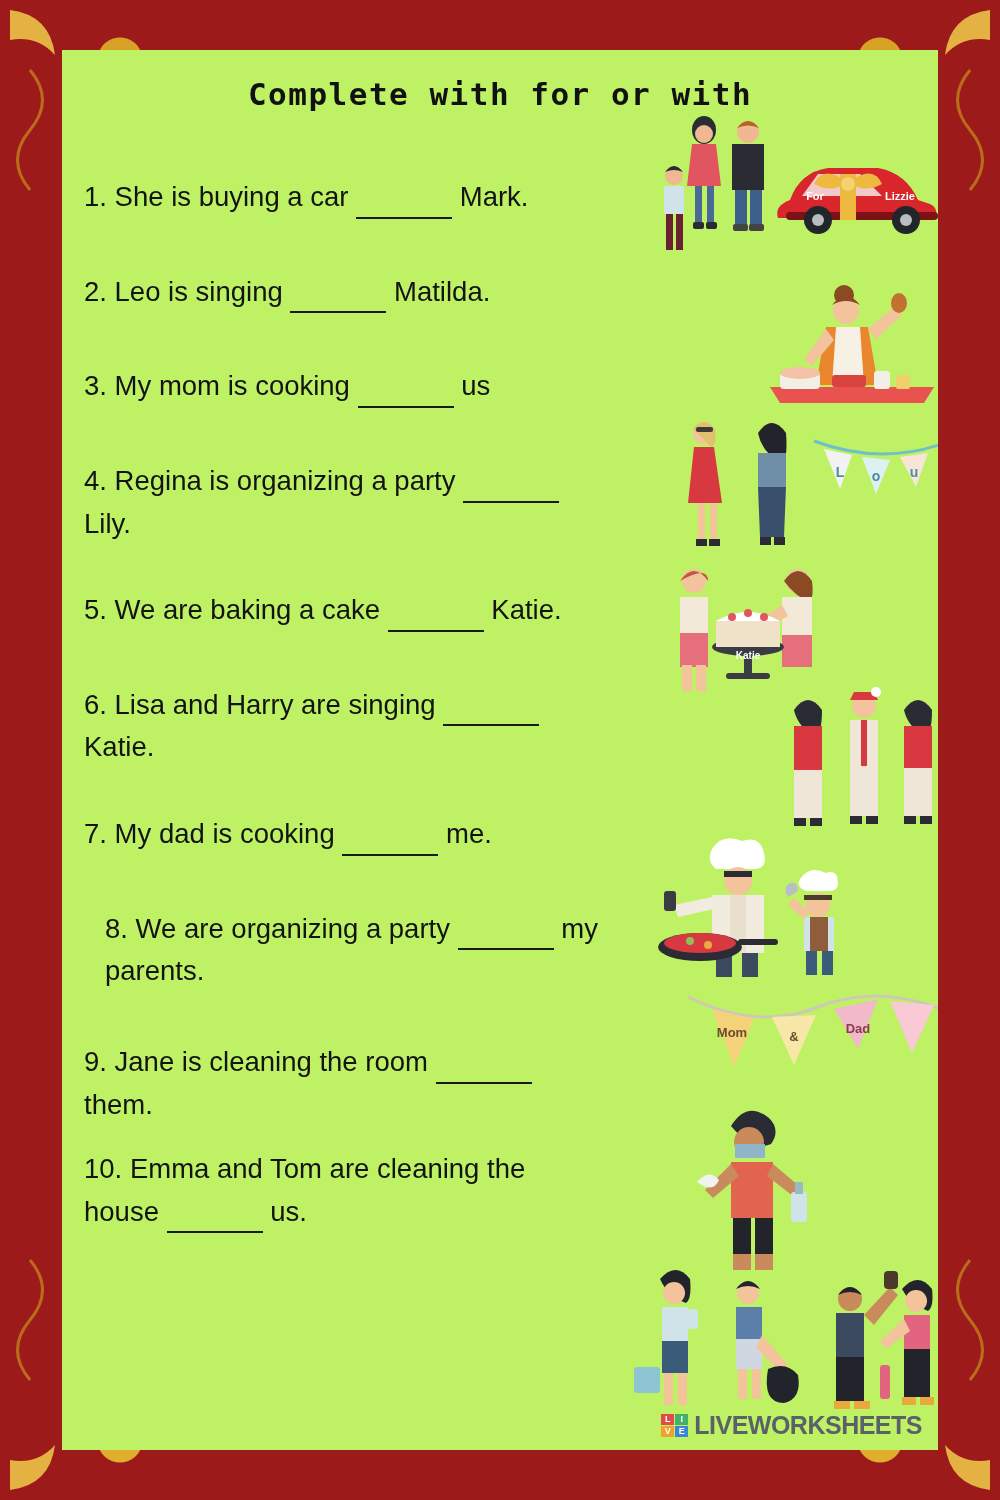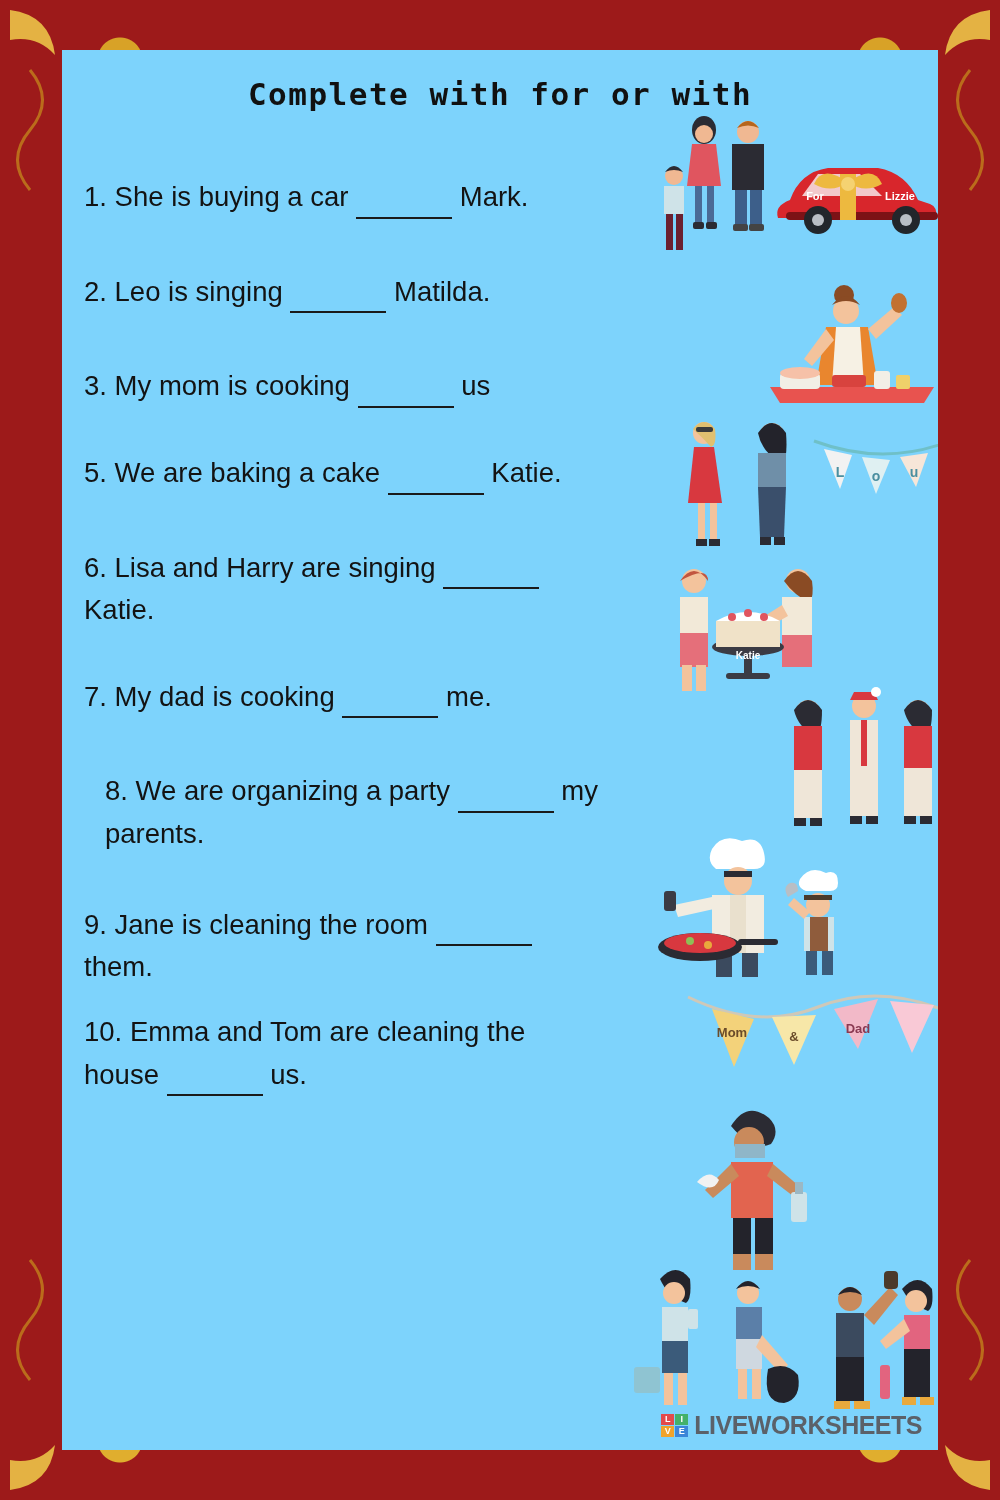--- a/index.html
+++ b/index.html
@@ -53,21 +53,21 @@
     inset: 0;
   }
 
   
   .sheet {
     position: absolute;
     left: 62px;
     top: 50px;
     width: 876px;
     height: 1400px;
-    background: #7dd3fc;
+    background: #bef264;
     box-sizing: border-box;
     overflow: hidden;
   }
 
   .title {
     text-align: center;
     font-family: "DejaVu Sans Mono", monospace;
     font-weight: bold;
     font-size: 31px;
     letter-spacing: 1.5px;
@@ -457,20 +457,26 @@
         <span> Matilda.</span>
       </div>
 
       <div class="q" style="margin-top:52px; width:540px;">
         <span>3.</span>
         <span>My mom is cooking </span>
         <span class="blank"></span>
         <span> us</span>
       </div>
 
+      <div class="q" style="margin-top:52px; width:560px;">
+        <span>4.</span>
+        <span> Regina is organizing a party </span>
+        <span class="blank"></span>
+        <span> Lily.</span>
+      </div>
 
       <div class="q" style="margin-top:44px; width:560px;">
         <span>5.</span>
         <span> We are baking a cake </span>
         <span class="blank"></span>
         <span> Katie.</span>
       </div>
 
       <div class="q" style="margin-top:52px; width:540px;">
         <span>6.</span>

